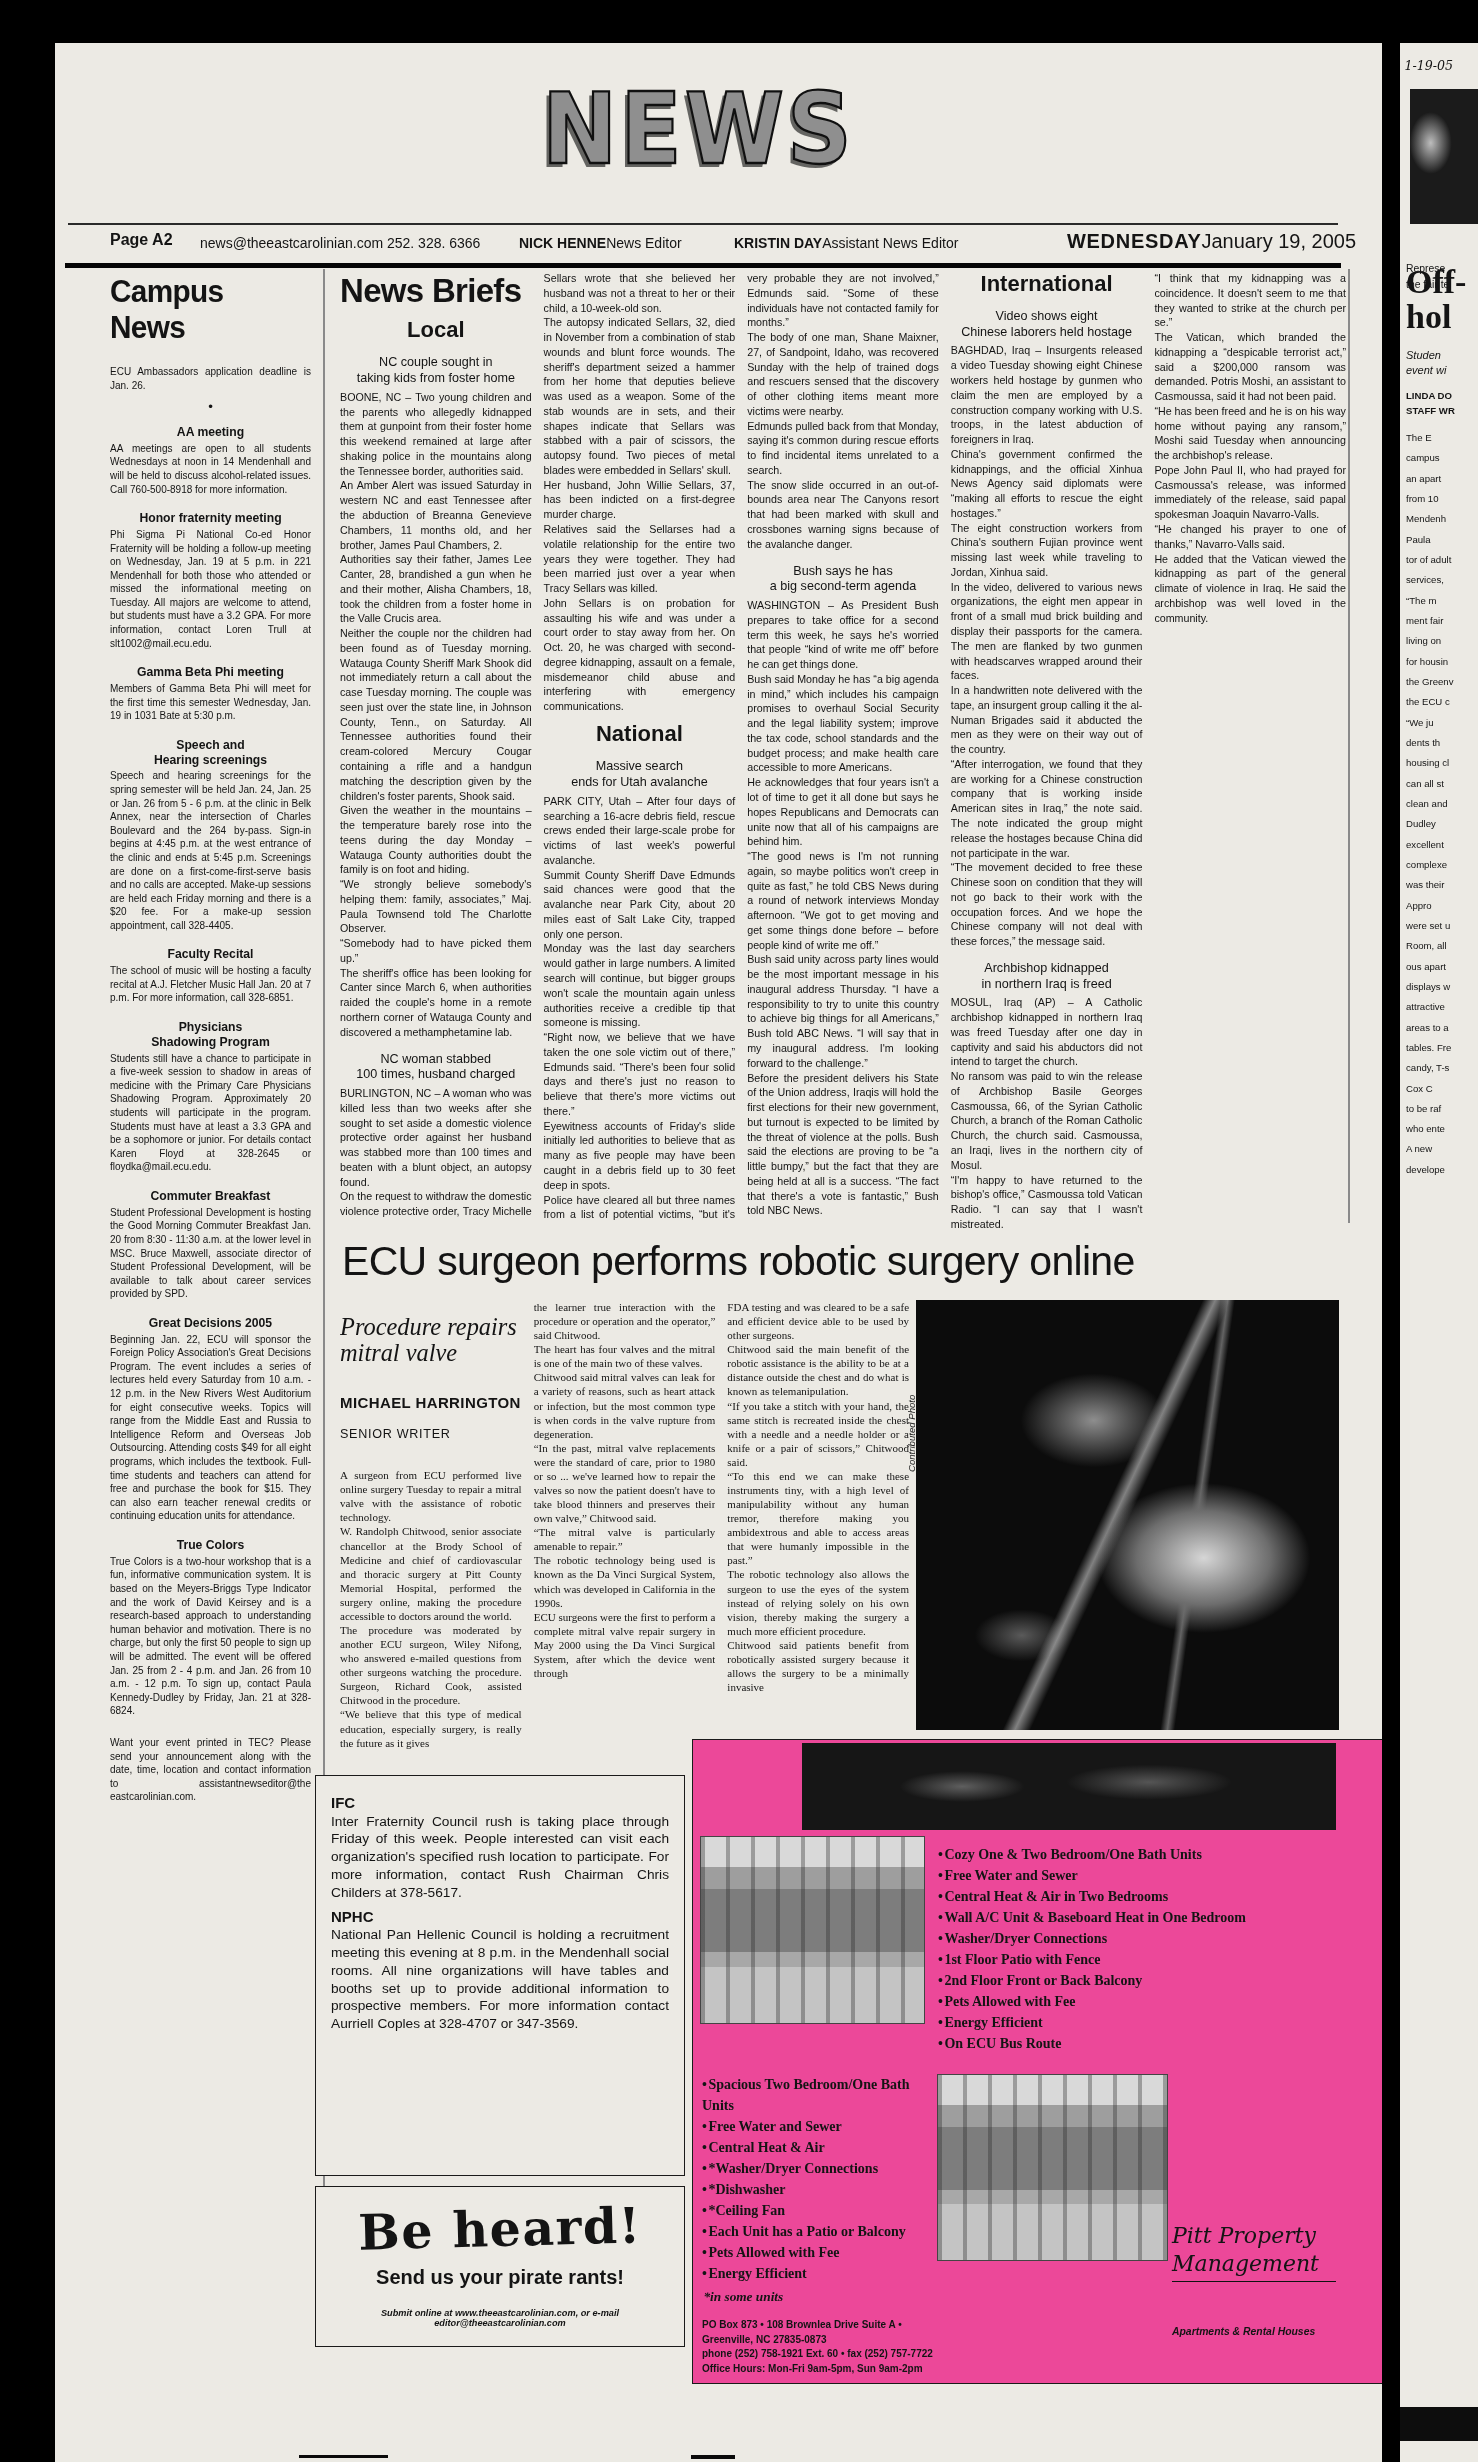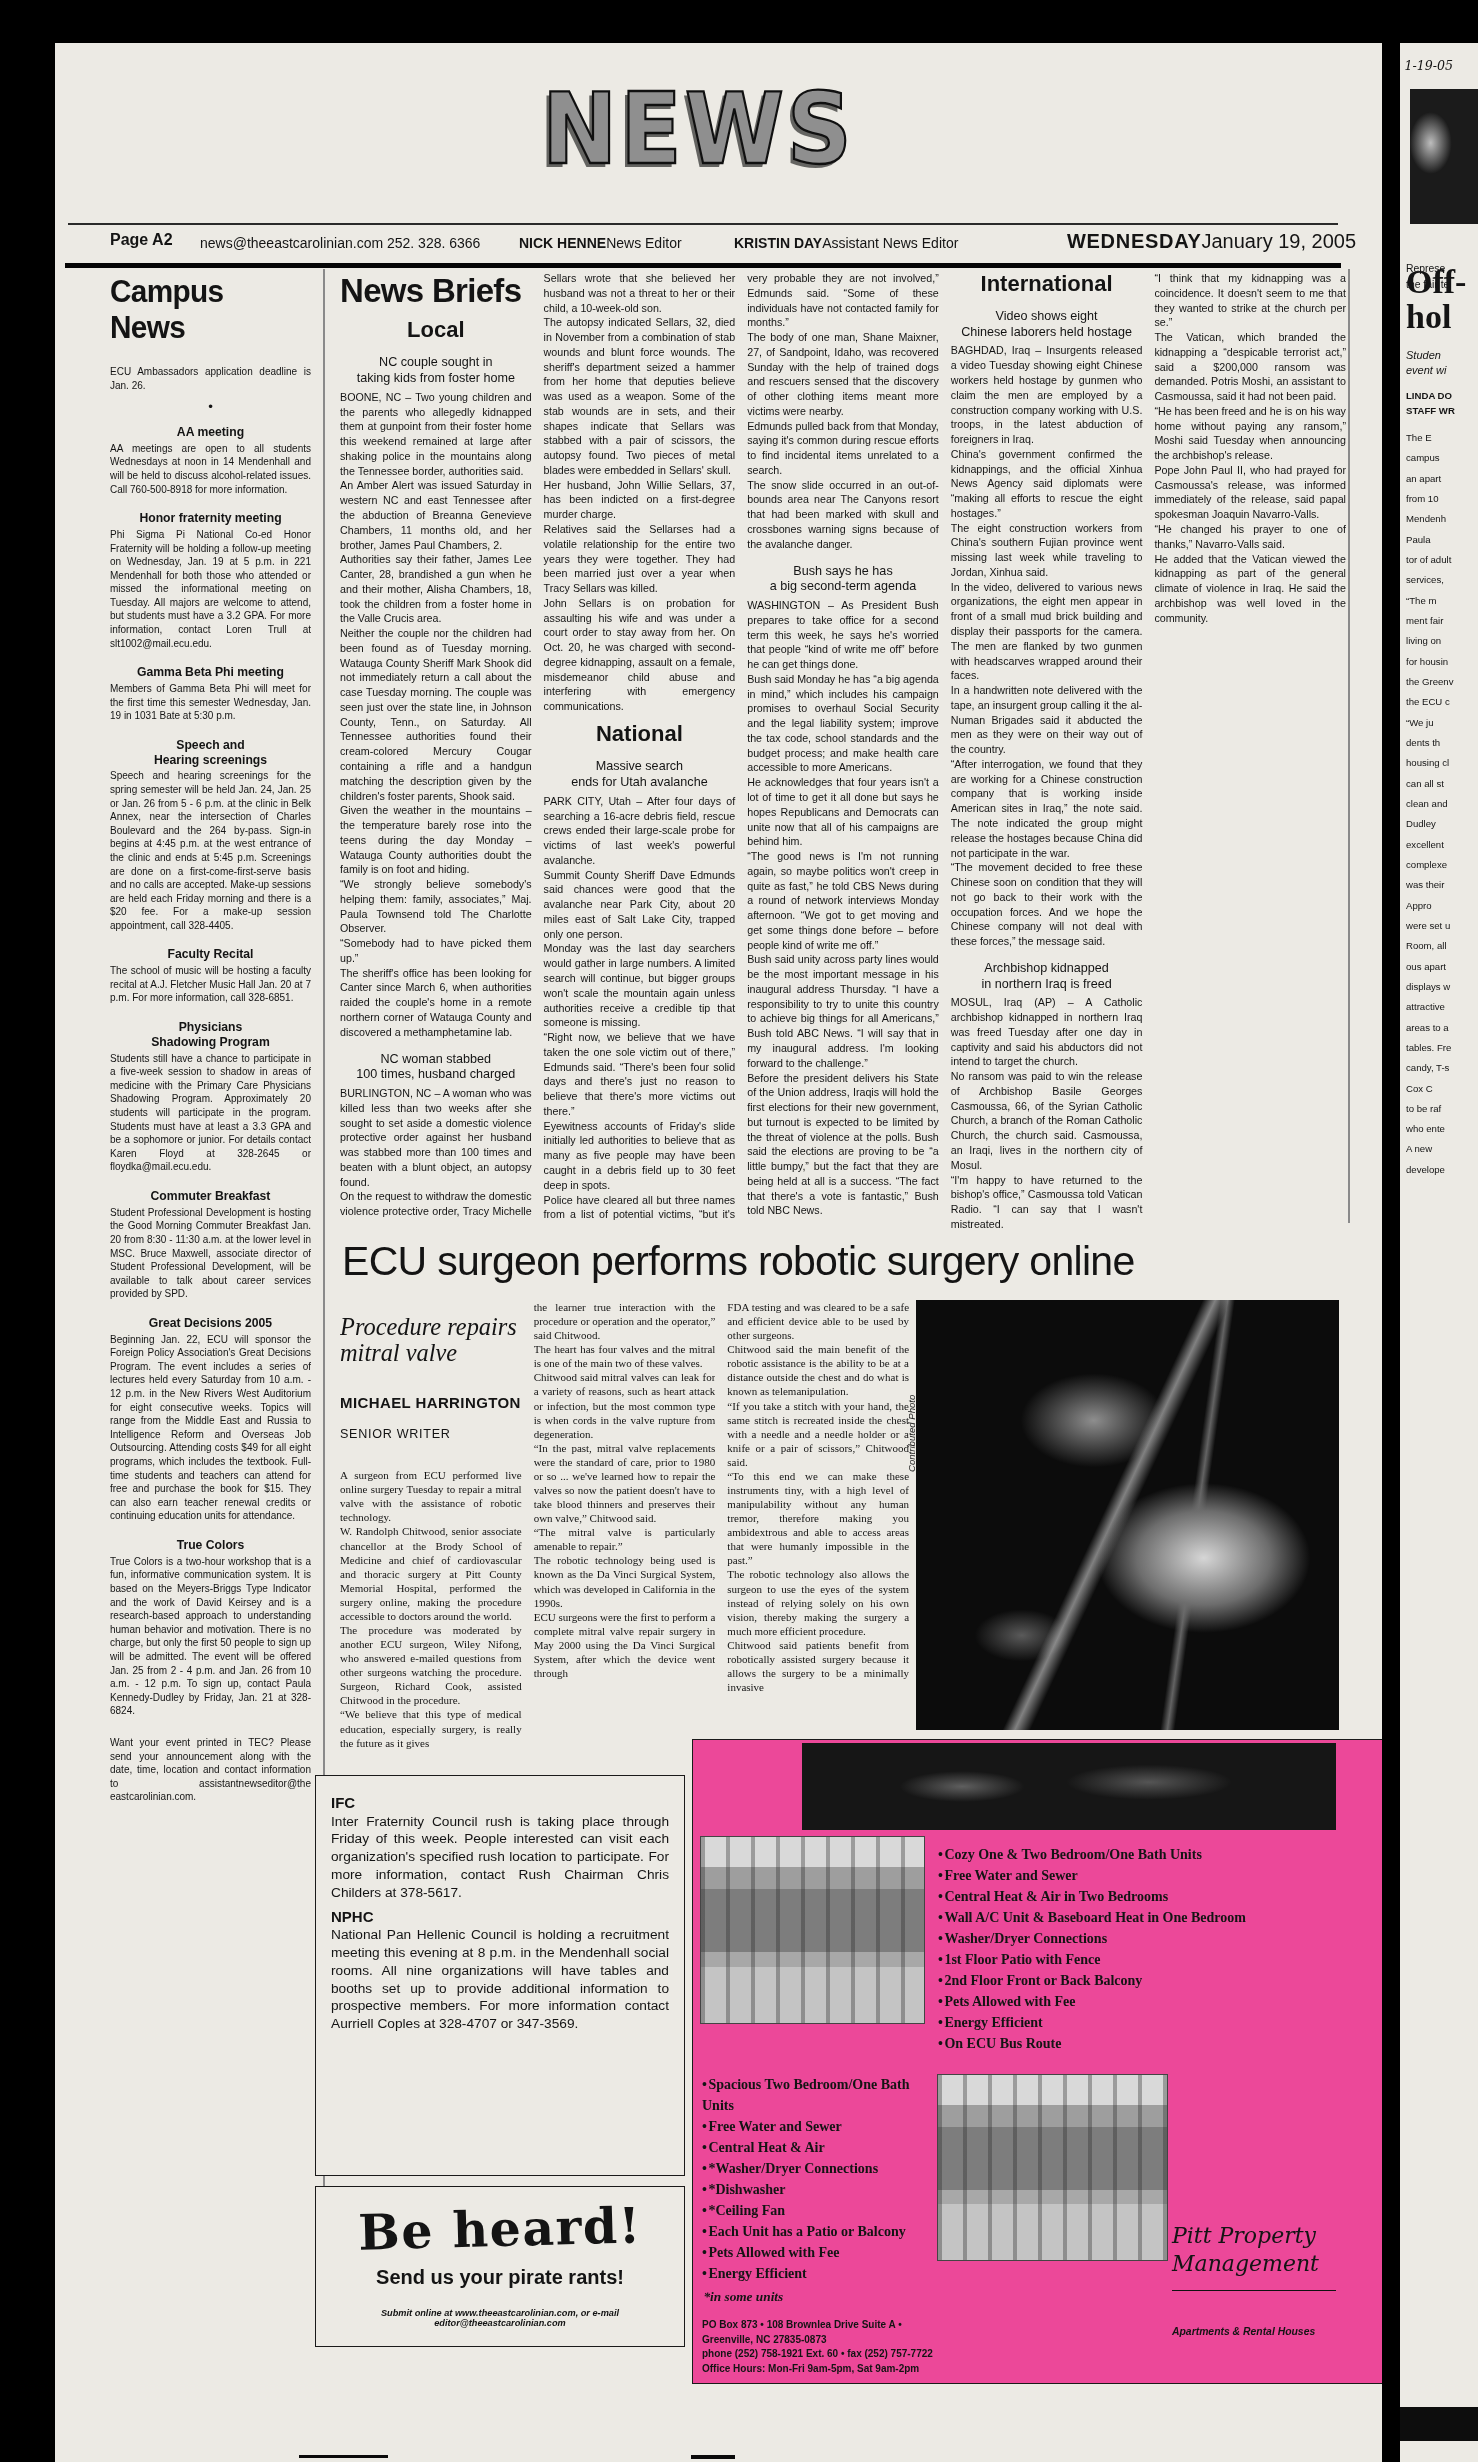--- a/index.html
+++ b/index.html
@@ -98,21 +98,21 @@
   #ad-photo2{position:absolute;left:244px;top:334px;width:229px;height:185px;}
   .ad-list{position:absolute;list-style:none;margin:0;padding:0;font-family:"Liberation Serif",serif;
     font-weight:700;font-size:14px;line-height:1.5;}
   #ad-list1{left:245px;top:104px;width:399px;}
   #ad-list2{left:9px;top:334px;width:231px;}
   .ad-list li::before{content:"•";margin-right:1.5px;}
   .ad-note{position:absolute;left:10.4px;top:549px;font-family:"Liberation Serif",serif;font-weight:700;
     font-style:italic;font-size:13.3px;}
   .ad-addr{position:absolute;left:9px;top:578px;width:244px;font-size:10px;font-weight:700;line-height:1.45;white-space:pre-line;}
   .ad-brand{position:absolute;left:479px;top:482px;width:164px;font-family:"DejaVu Serif",serif;
-    font-style:italic;font-size:22px;line-height:1.25;border-bottom:1.5px solid #111;padding-bottom:13px;}
+    font-style:italic;font-size:22px;line-height:1.25;border-bottom:1.5px solid #111;padding-bottom:4px;}
   .ad-brand-sub{position:absolute;left:479px;top:586px;width:164px;font-size:10.4px;font-weight:700;
     font-style:italic;text-align:left;}
 
   
   .e-note{position:absolute;top:15px;left:4.4px;font-size:12.6px;font-style:italic;font-family:"DejaVu Serif",serif;}
   .e-photo{position:absolute;top:46px;left:10.4px;width:69px;height:135px;background:
     radial-gradient(ellipse 30px 44px at 30% 40%, #bdbdbd 0%, rgba(0,0,0,0) 70%), #1b1b1b;}
   .e-kicker{position:absolute;top:186px;left:6px;font-size:10.4px;line-height:1.5;white-space:pre-line;margin-top:32px;}
   .e-headline{position:absolute;top:222px;left:6px;font-family:"Liberation Serif",serif;font-weight:800;
     font-size:34px;line-height:1.02;white-space:pre-line;}
@@ -335,21 +335,21 @@
       <li>*Dishwasher</li>
       <li>*Ceiling Fan</li>
       <li>Each Unit has a Patio or Balcony</li>
       <li>Pets Allowed with Fee</li>
       <li>Energy Efficient</li>
     </ul>
     <div class="ad-photo" id="ad-photo2"></div>
     <div class="ad-note">*in some units</div>
     <div class="ad-addr">PO Box 873 • 108 Brownlea Drive Suite A • Greenville, NC 27835-0873
 phone (252) 758-1921 Ext. 60 • fax (252) 757-7722
-Office Hours: Mon-Fri 9am-5pm, Sat 9am-2pm</div>
+Office Hours: Mon-Fri 9am-5pm, Sun 9am-2pm</div>
     <div class="ad-brand">Pitt Property Management</div>
     <div class="ad-brand-sub">Apartments &amp; Rental Houses</div>
   </div>
 
   <div class="scan-mark" style="left:244px;bottom:4.4px;width:89px;height:3px;"></div>
   <div class="scan-mark" style="left:636px;bottom:3px;width:44px;height:3.7px;"></div>
 </div>
 
 <div class="edge-strip">
   <div class="e-note">1-19-05</div>

